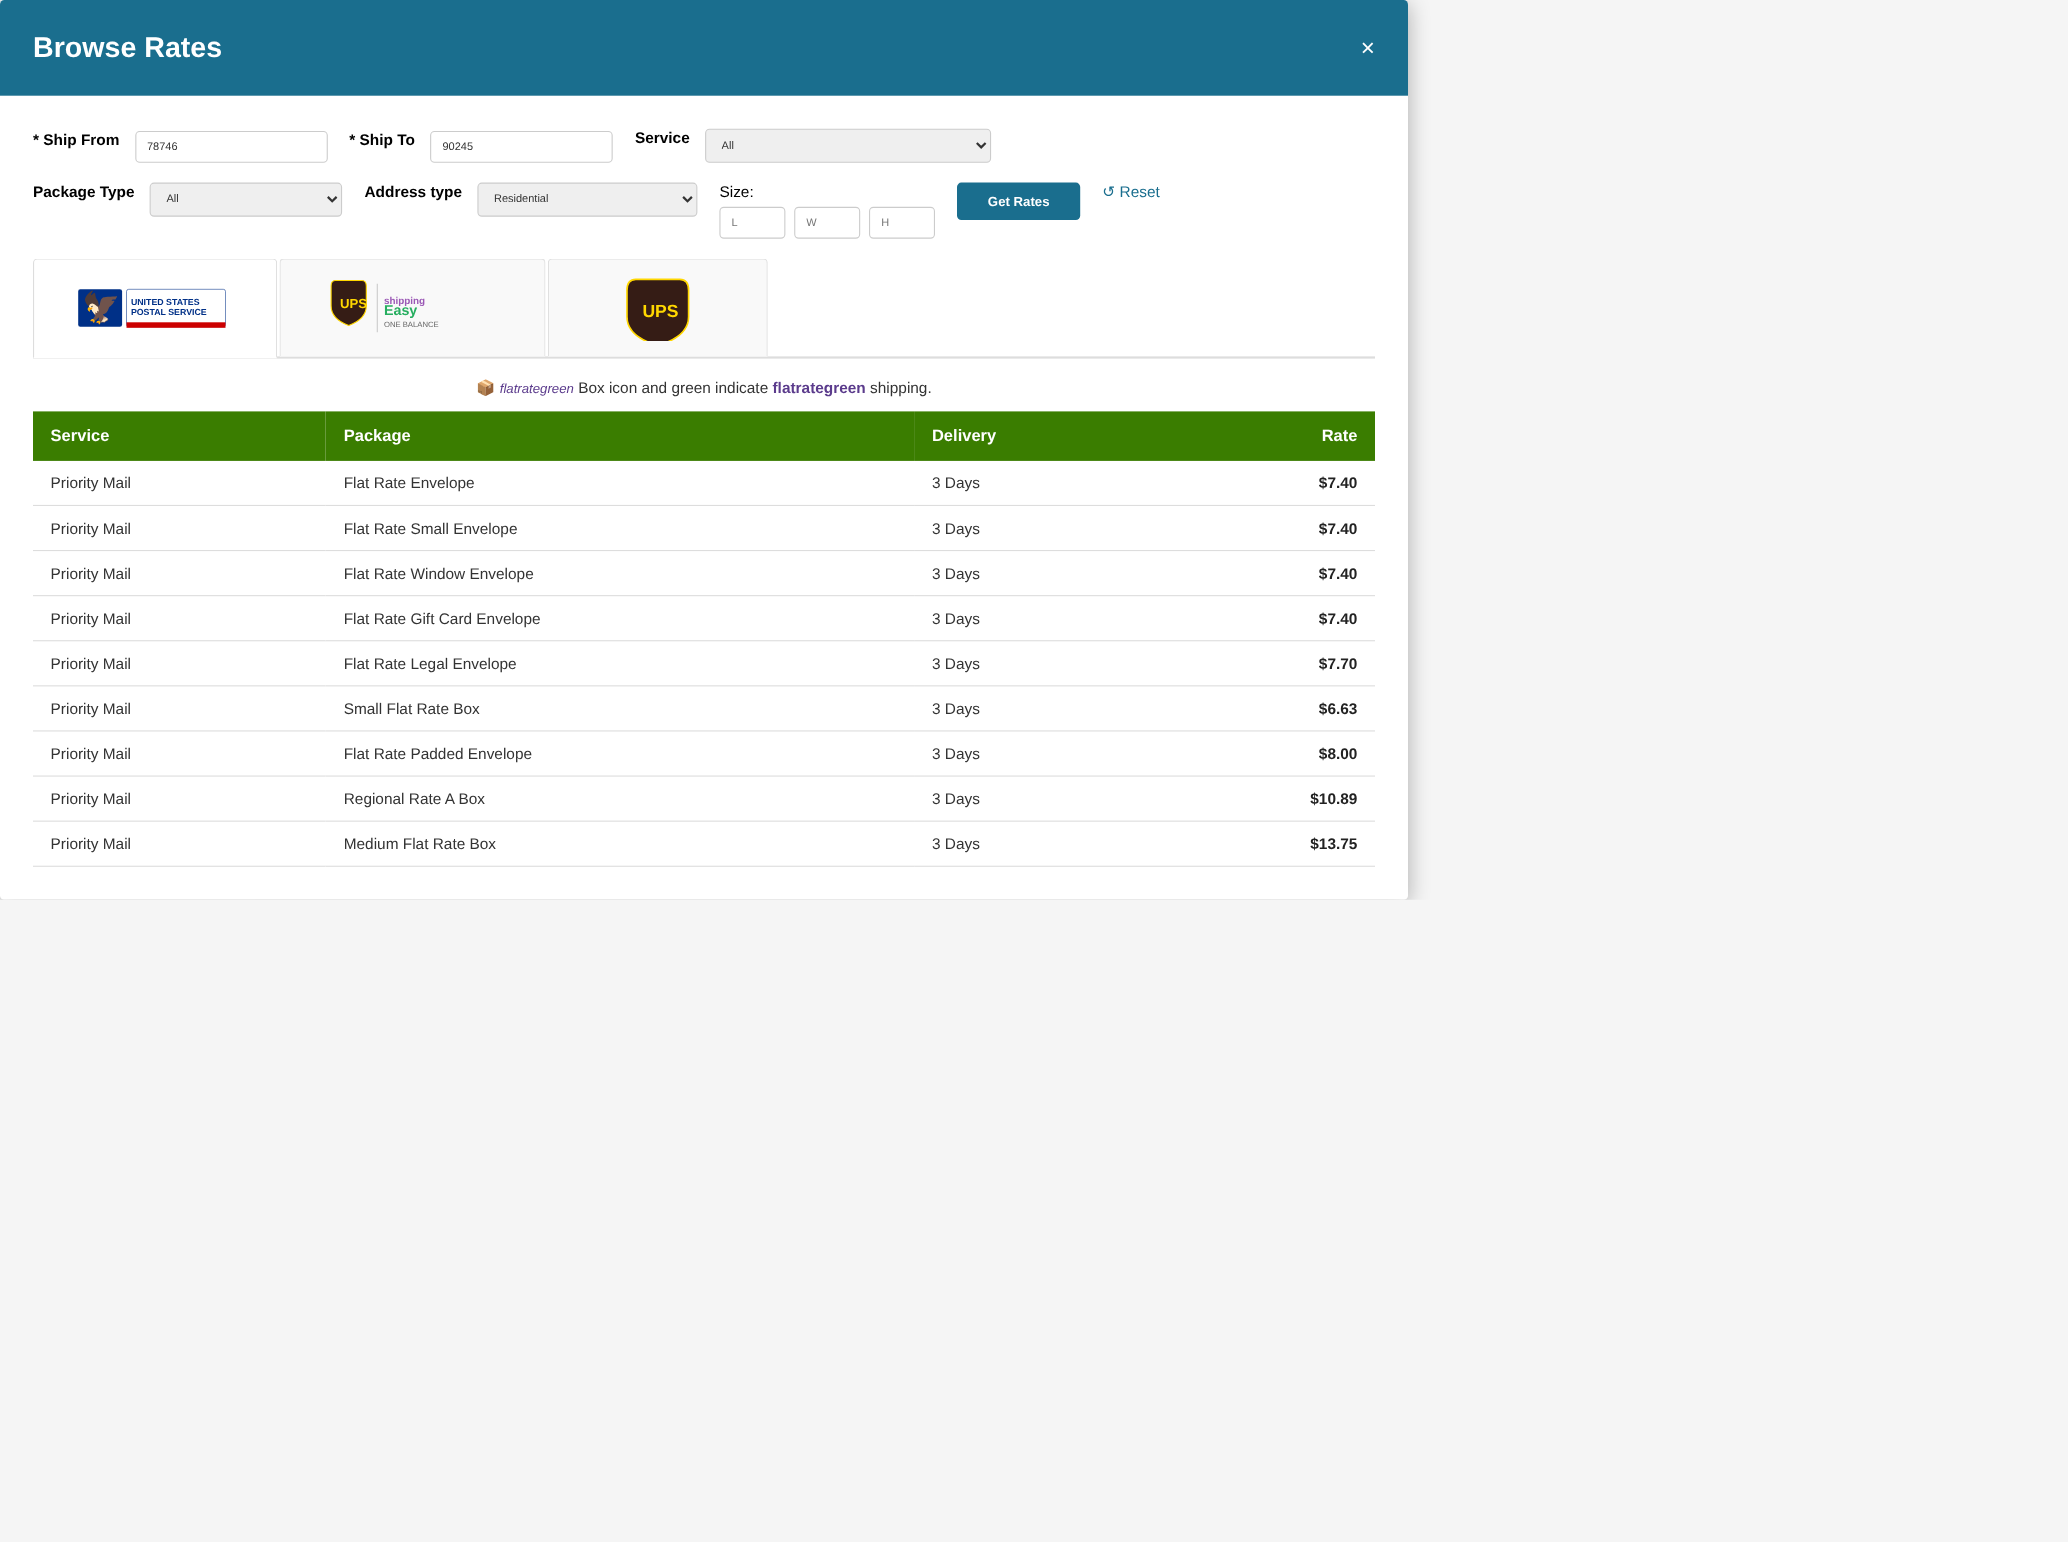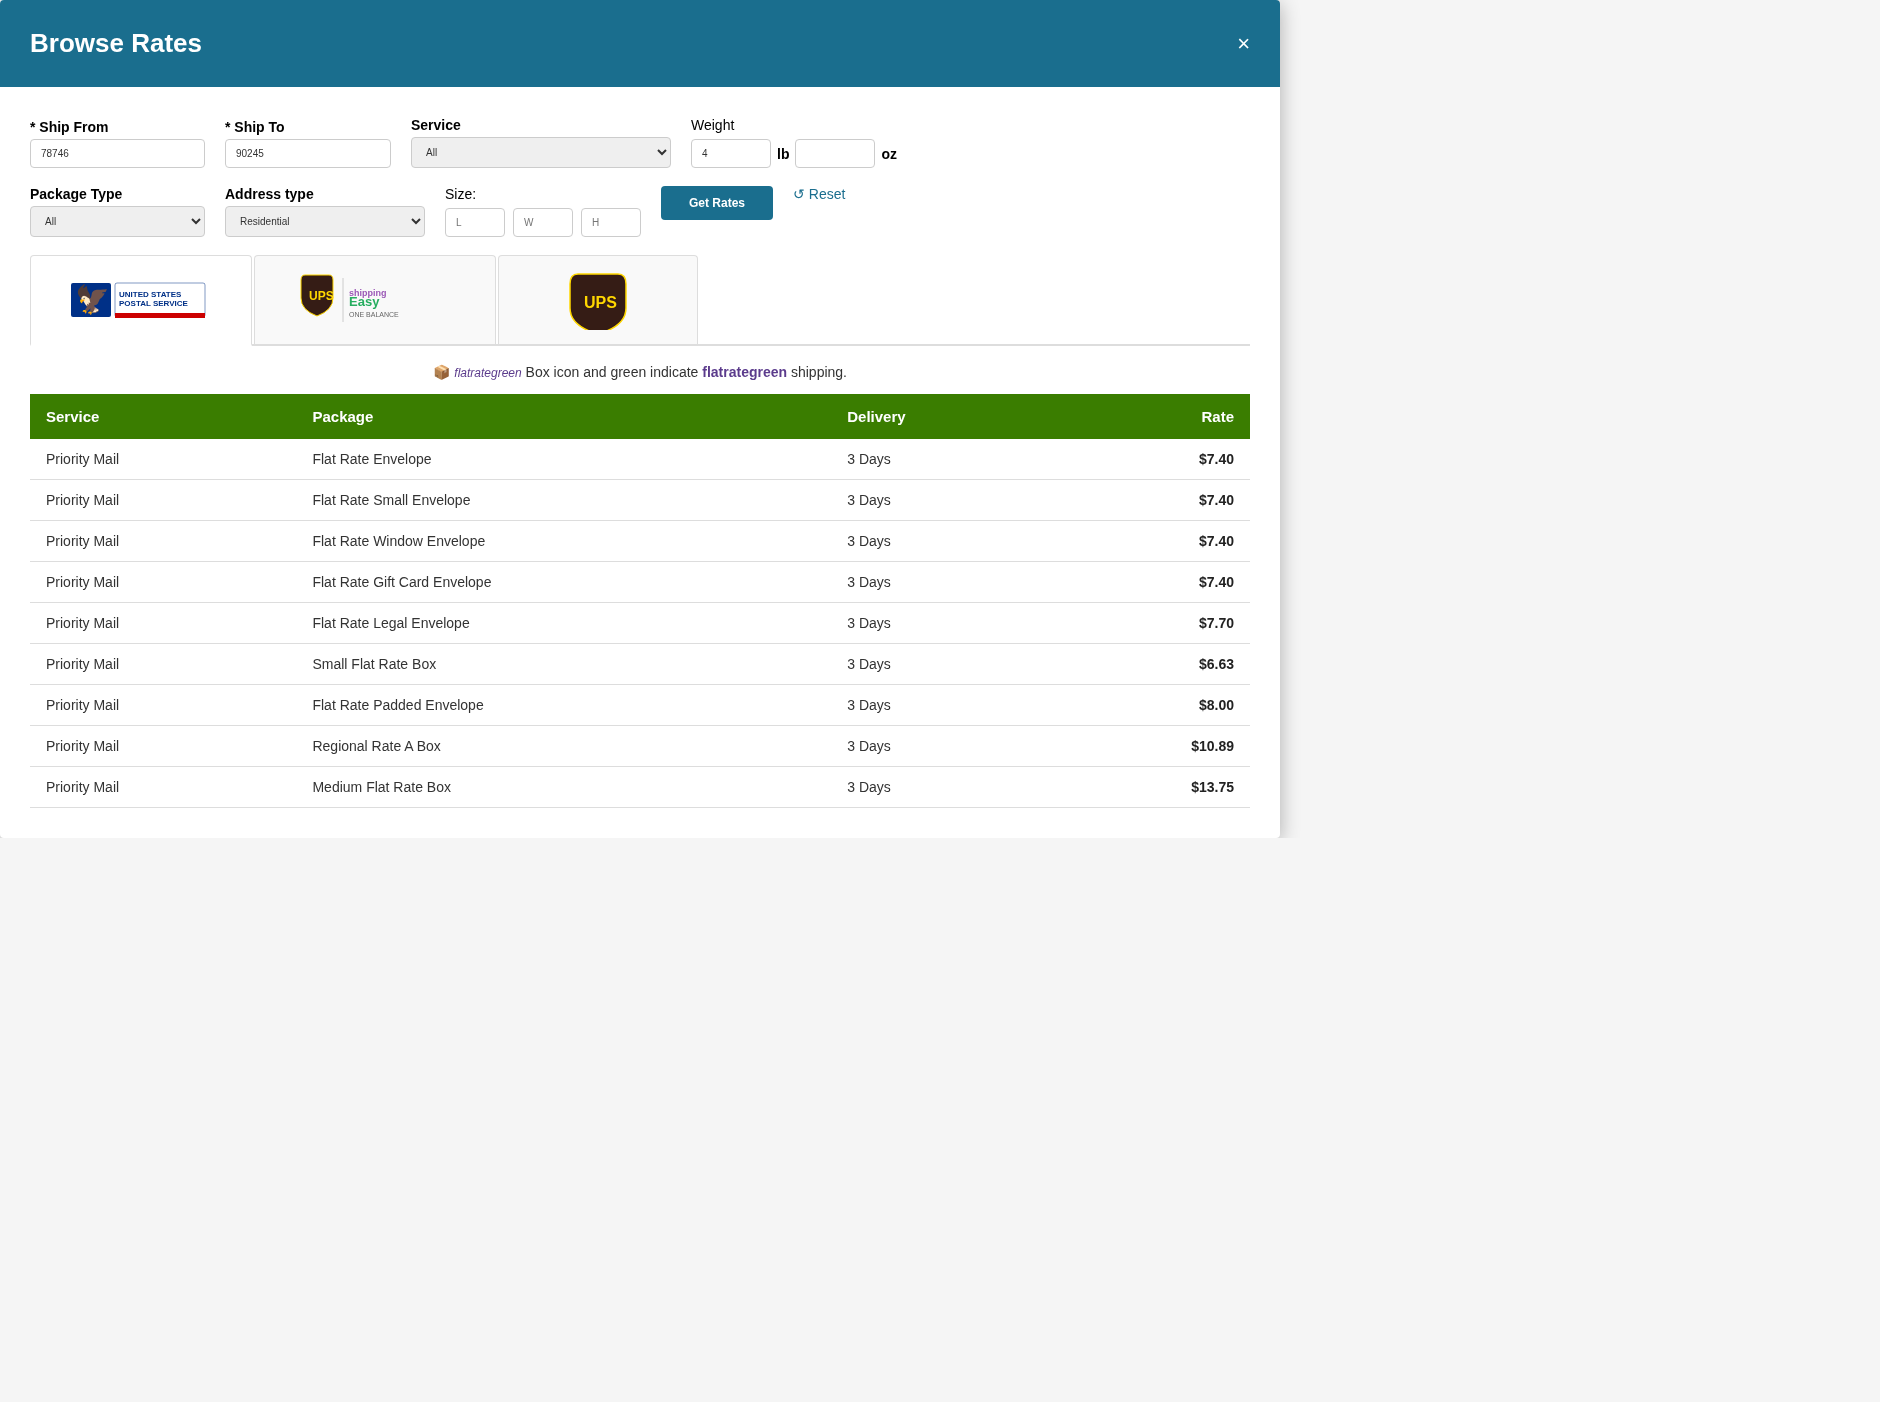--- a/index.html
+++ b/index.html
@@ -15,21 +15,21 @@
       align-items: center;
       justify-content: space-between;
     }
     .modal-header h1 { font-size: 26px; font-weight: 700; }
     .close-btn { color: #fff; font-size: 22px; cursor: pointer; background: none; border: none; }
 
     .modal-body { padding: 30px; }
 
     .form-row { display: flex; gap: 20px; margin-bottom: 18px; align-items: flex-end; flex-wrap: wrap; }
 
-    .form-group { display: flex; flex-direction: column; gap: 4px; }
+    .form-group { display: flex; flex-direction: row; gap: 14px; }
     .form-group label { font-weight: 700; font-size: 14px; }
 
     input[type="text"], select {
       border: 1px solid #ccc;
       border-radius: 4px;
       padding: 8px 10px;
       font-size: 10px;
       color: #333;
     }
 
@@ -131,29 +131,20 @@
       </div>
       <div class="form-group">
         <label>Service</label>
         <select class="service-select">
           <option>All</option>
           <option>Priority Mail</option>
           <option>First Class</option>
           <option>Ground</option>
         </select>
       </div>
-      <div class="weight-group">
-        <label>Weight</label>
-        <div class="weight-inputs">
-          <input type="text" class="weight-lb" value="4" style="">
-          <span class="weight-unit">lb</span>
-          <input type="text" class="weight-oz" style="">
-          <span class="weight-unit">oz</span>
-        </div>
-      </div>
     </div>
 
     <div class="form-row form-row-bottom">
       <div class="form-group">
         <label>Package Type</label>
         <select class="pkg-select">
           <option>All</option>
           <option>Box</option>
           <option>Envelope</option>
           <option>Flat Rate Box</option>

